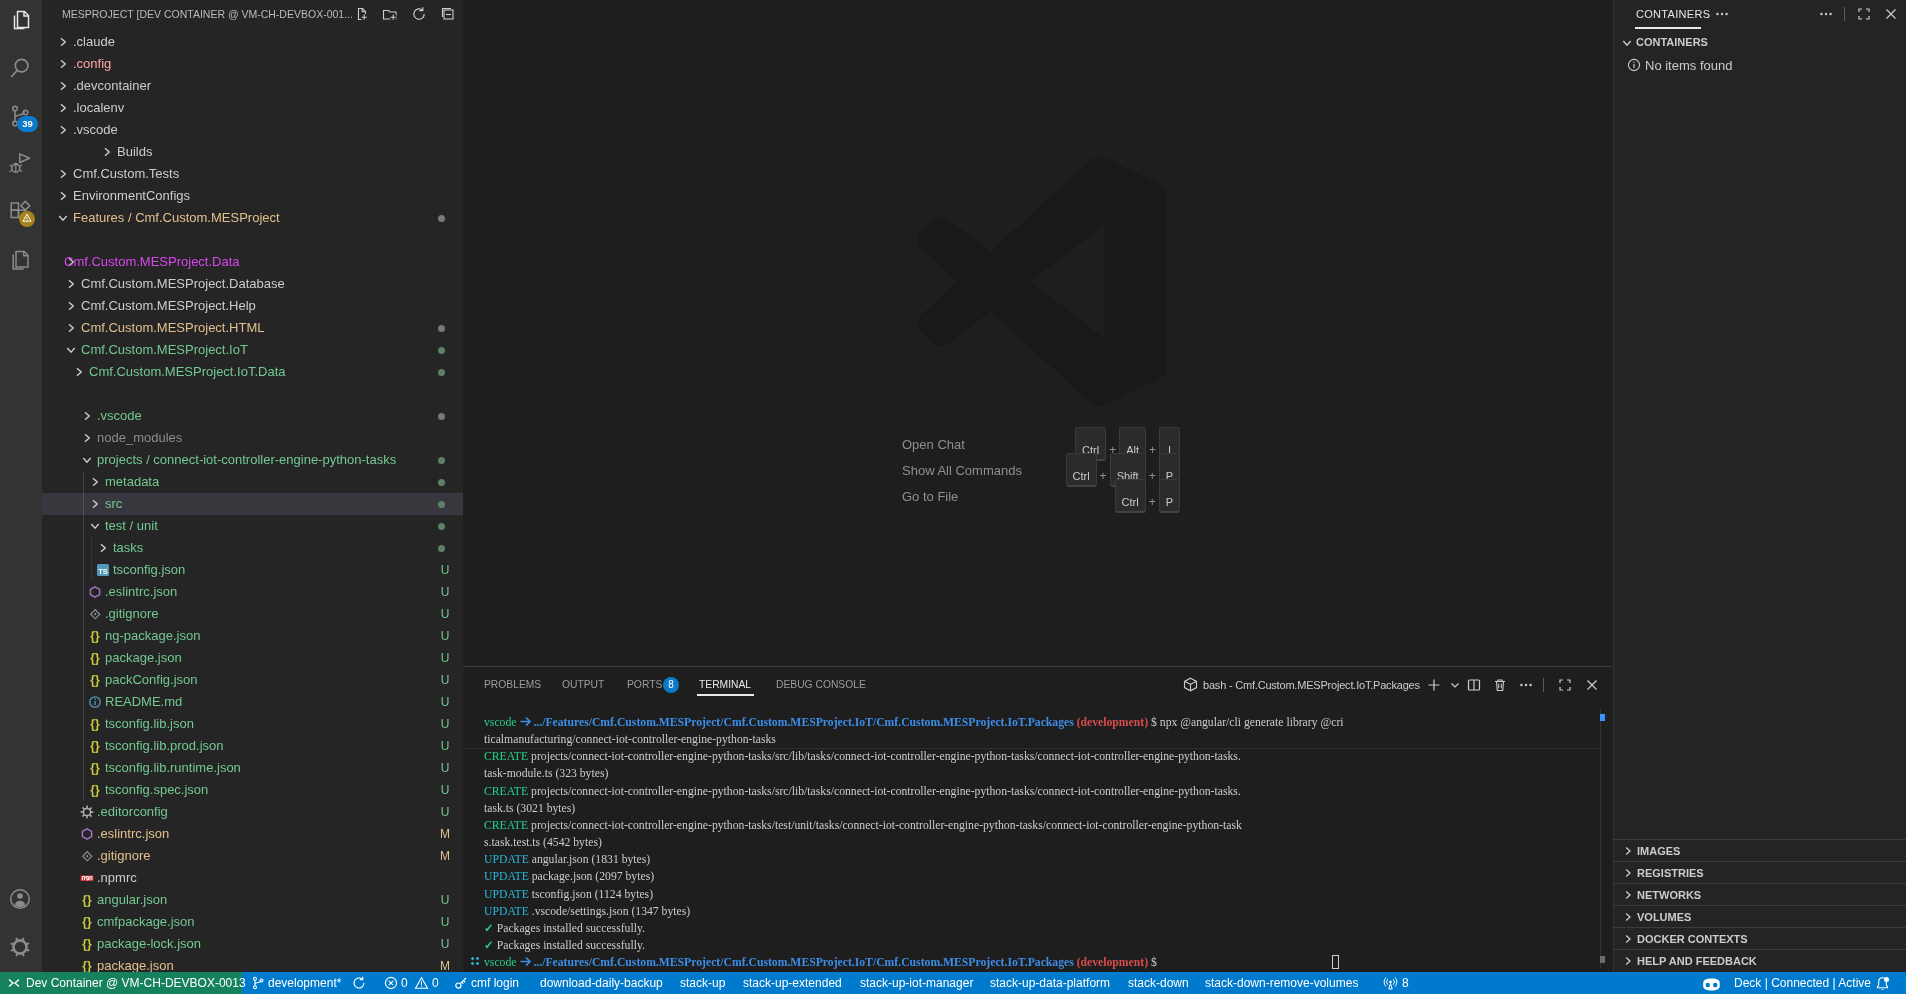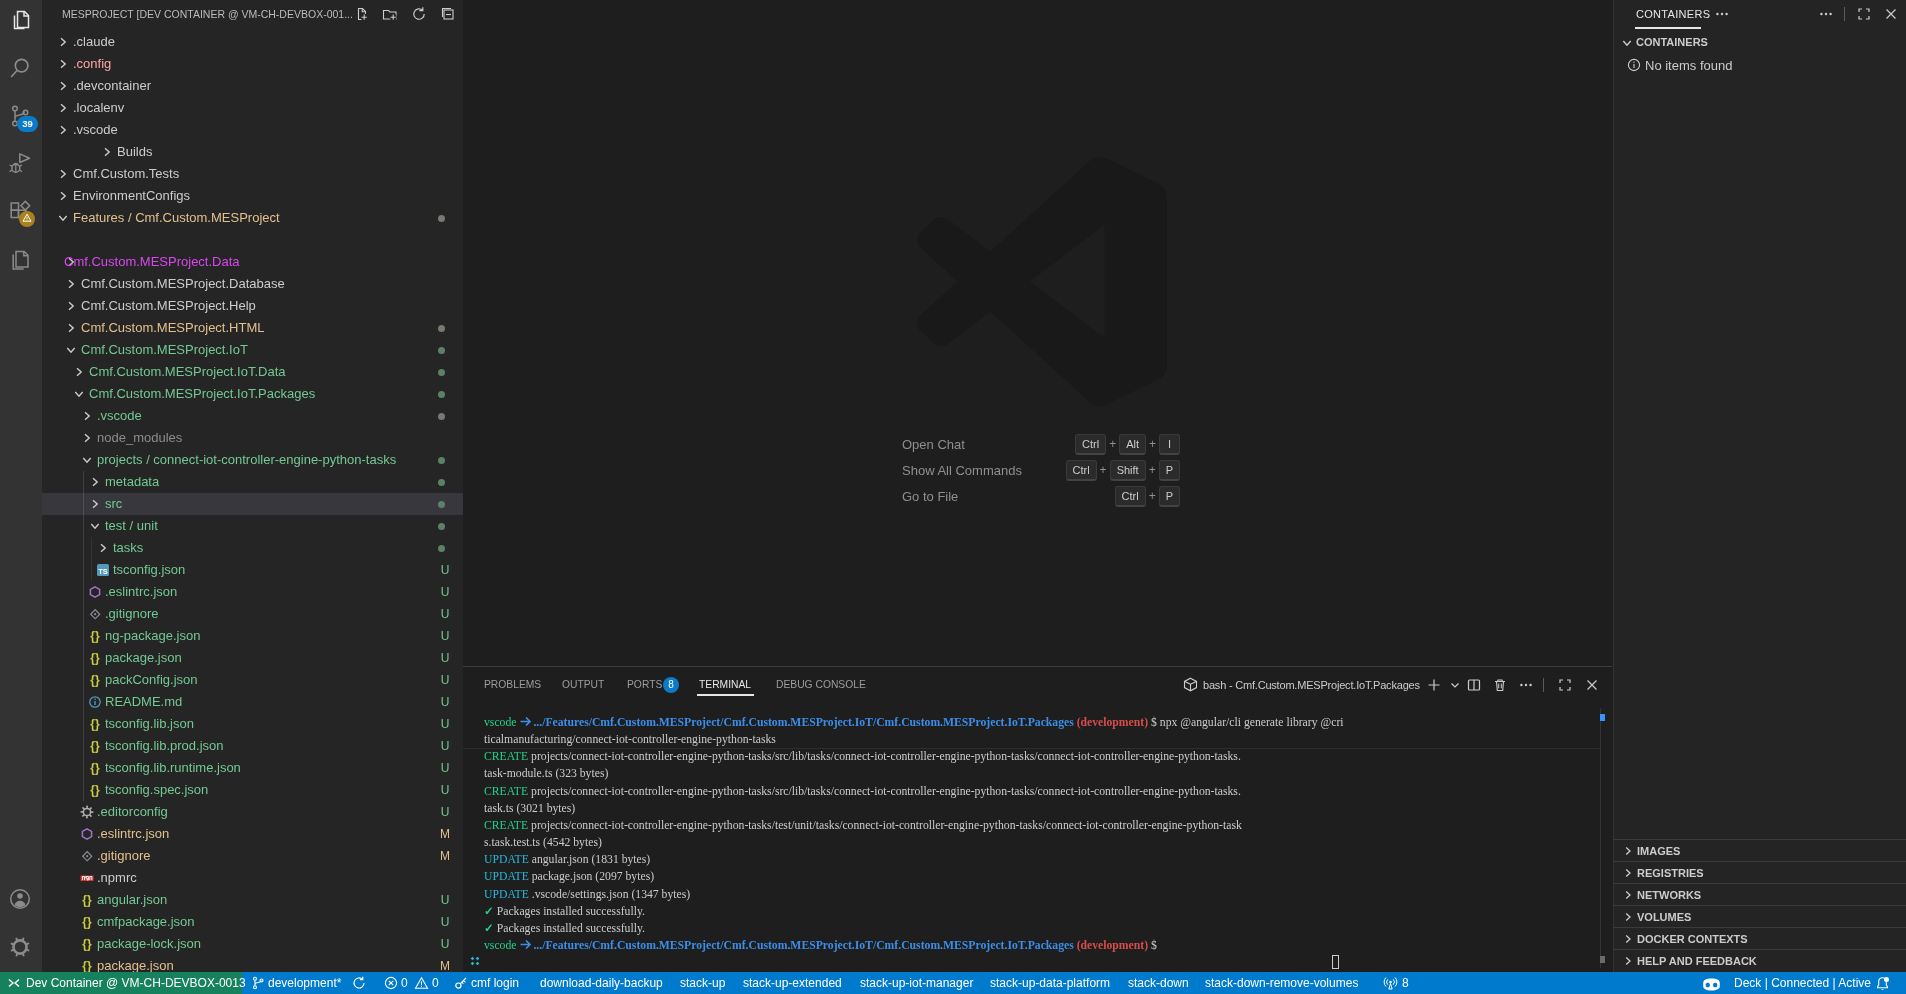--- a/index.html
+++ b/index.html
@@ -8,21 +8,21 @@
 svg{display:block}
 .row{position:absolute;left:42px;width:421px;height:22px}
 .lbl{position:absolute;top:0;font-size:13px;line-height:22px;white-space:pre}
 .chev{position:absolute;top:3px}
 .fic{position:absolute;top:3px}
 .bdg{position:absolute;left:391px;width:24px;text-align:center;font-size:12px;line-height:22px}
 .dot{position:absolute;left:396px;top:8px;width:7px;height:7px;border-radius:50%}
 .ptab{position:absolute;top:0;height:35px;line-height:35px;font-size:10.3px;color:#9d9d9d;letter-spacing:0}
 .sect{position:absolute;left:0;width:293px;height:22px;border-top:1px solid #3b3b3c;
  font-size:11px;font-weight:bold;color:#cccccc;line-height:22px}
-kbd{display:inline-block;padding:3px 6px 2px 6px;min-width:21px;box-sizing:border-box;text-align:center;
+kbd{display:inline-block;padding:16px 6px 2px 6px;min-width:21px;box-sizing:border-box;text-align:center;
  background:#2b2b2c;border:1px solid #3a3a3b;
  border-bottom:2px solid #434345;border-radius:3px;font-size:11px;color:#cccccc;
  font-family:"Liberation Sans",sans-serif;line-height:13px}
 .ksep{color:#8f8f8f;padding:0 3px;font-size:12px}
 .tl{white-space:pre;height:17.16px}
 .g{color:#23d18b}.cy{color:#29b8db}.rd{color:#d74c4c;font-weight:bold}
 .bp{color:#3b8eea;font-weight:bold}
 .sbi{position:absolute;top:972px;height:22px;line-height:22px;font-size:12px;color:#fff;white-space:nowrap}
 </style></head><body>
 
@@ -249,29 +249,20 @@
 </div>
 <div class="row" style="left:0;top:330px;">
 <span class="chev" style="left:29px">
         <svg width="16" height="16" viewBox="0 0 16 16" style="">
           <path d="M6 4.3l4.2 3.7L6 11.7" stroke="#cccccc" stroke-width="1.4" fill="none"></path>
         </svg>
       </span>
 <span class="lbl" style="left:47px;color:#73c991">Cmf.Custom.MESProject.IoT.Data</span>
 <span class="dot" style="background:#5b8266"></span>
 </div>
-<div class="row" style="left:0;top:352px;">
-<span class="chev" style="left:29px">
-        <svg width="16" height="16" viewBox="0 0 16 16" style="">
-          <path d="M4.3 6l3.7 4.2L11.7 6" stroke="#cccccc" stroke-width="1.4" fill="none"></path>
-        </svg>
-      </span>
-<span class="lbl" style="left:47px;color:#73c991">Cmf.Custom.MESProject.IoT.Packages</span>
-<span class="dot" style="background:#5b8266"></span>
-</div>
 <div class="row" style="left:0;top:374px;">
 <span class="chev" style="left:37px">
         <svg width="16" height="16" viewBox="0 0 16 16" style="">
           <path d="M6 4.3l4.2 3.7L6 11.7" stroke="#cccccc" stroke-width="1.4" fill="none"></path>
         </svg>
       </span>
 <span class="lbl" style="left:55px;color:#73c991">.vscode</span>
 <span class="dot" style="background:#757b70"></span>
 </div>
 <div class="row" style="left:0;top:396px;">
@@ -594,20 +585,21 @@
       </svg><span class="bp">.../Features/Cmf.Custom.MESProject/Cmf.Custom.MESProject.IoT/Cmf.Custom.MESProject.IoT.Packages</span> <span class="rd">(development)</span> $ npx @angular/cli generate library @cri</div>
 <div class="tl">ticalmanufacturing/connect-iot-controller-engine-python-tasks</div>
 <div class="tl"><span class="g">CREATE</span> projects/connect-iot-controller-engine-python-tasks/src/lib/tasks/connect-iot-controller-engine-python-tasks/connect-iot-controller-engine-python-tasks.</div>
 <div class="tl">task-module.ts (323 bytes)</div>
 <div class="tl"><span class="g">CREATE</span> projects/connect-iot-controller-engine-python-tasks/src/lib/tasks/connect-iot-controller-engine-python-tasks/connect-iot-controller-engine-python-tasks.</div>
 <div class="tl">task.ts (3021 bytes)</div>
 <div class="tl"><span class="g">CREATE</span> projects/connect-iot-controller-engine-python-tasks/test/unit/tasks/connect-iot-controller-engine-python-tasks/connect-iot-controller-engine-python-task</div>
 <div class="tl">s.task.test.ts (4542 bytes)</div>
 <div class="tl"><span class="cy">UPDATE</span> angular.json (1831 bytes)</div>
 <div class="tl"><span class="cy">UPDATE</span> package.json (2097 bytes)</div>
+<div class="tl"><span class="cy">UPDATE</span> tsconfig.json (1124 bytes)</div>
 <div class="tl"><span class="cy">UPDATE</span> .vscode/settings.json (1347 bytes)</div>
 <div class="tl"><span class="g" style="font-weight:bold">✓</span> Packages installed successfully.</div>
 <div class="tl"><span class="g" style="font-weight:bold">✓</span> Packages installed successfully.</div>
 <div class="tl"><span class="g">vscode</span> <svg width="12" height="11" viewBox="0 0 12 11" style="display:inline-block;vertical-align:-1px;margin:0 1px 0 1px">
         <path d="M0.5 5.5h9M6 1.5l4 4-4 4" stroke="#3b8eea" stroke-width="1.7" fill="none"></path>
       </svg><span class="bp">.../Features/Cmf.Custom.MESProject/Cmf.Custom.MESProject.IoT/Cmf.Custom.MESProject.IoT.Packages</span> <span class="rd">(development)</span> $ </div>
 </div>
 <div class="abs" style="left:469px;top:955px">
     <svg width="13" height="13" viewBox="0 0 13 13" style="">
       <rect x="2.2" y="2.2" width="2.6" height="2.6" transform="rotate(45 3.5 3.5)" fill="#29b8db"></rect>

